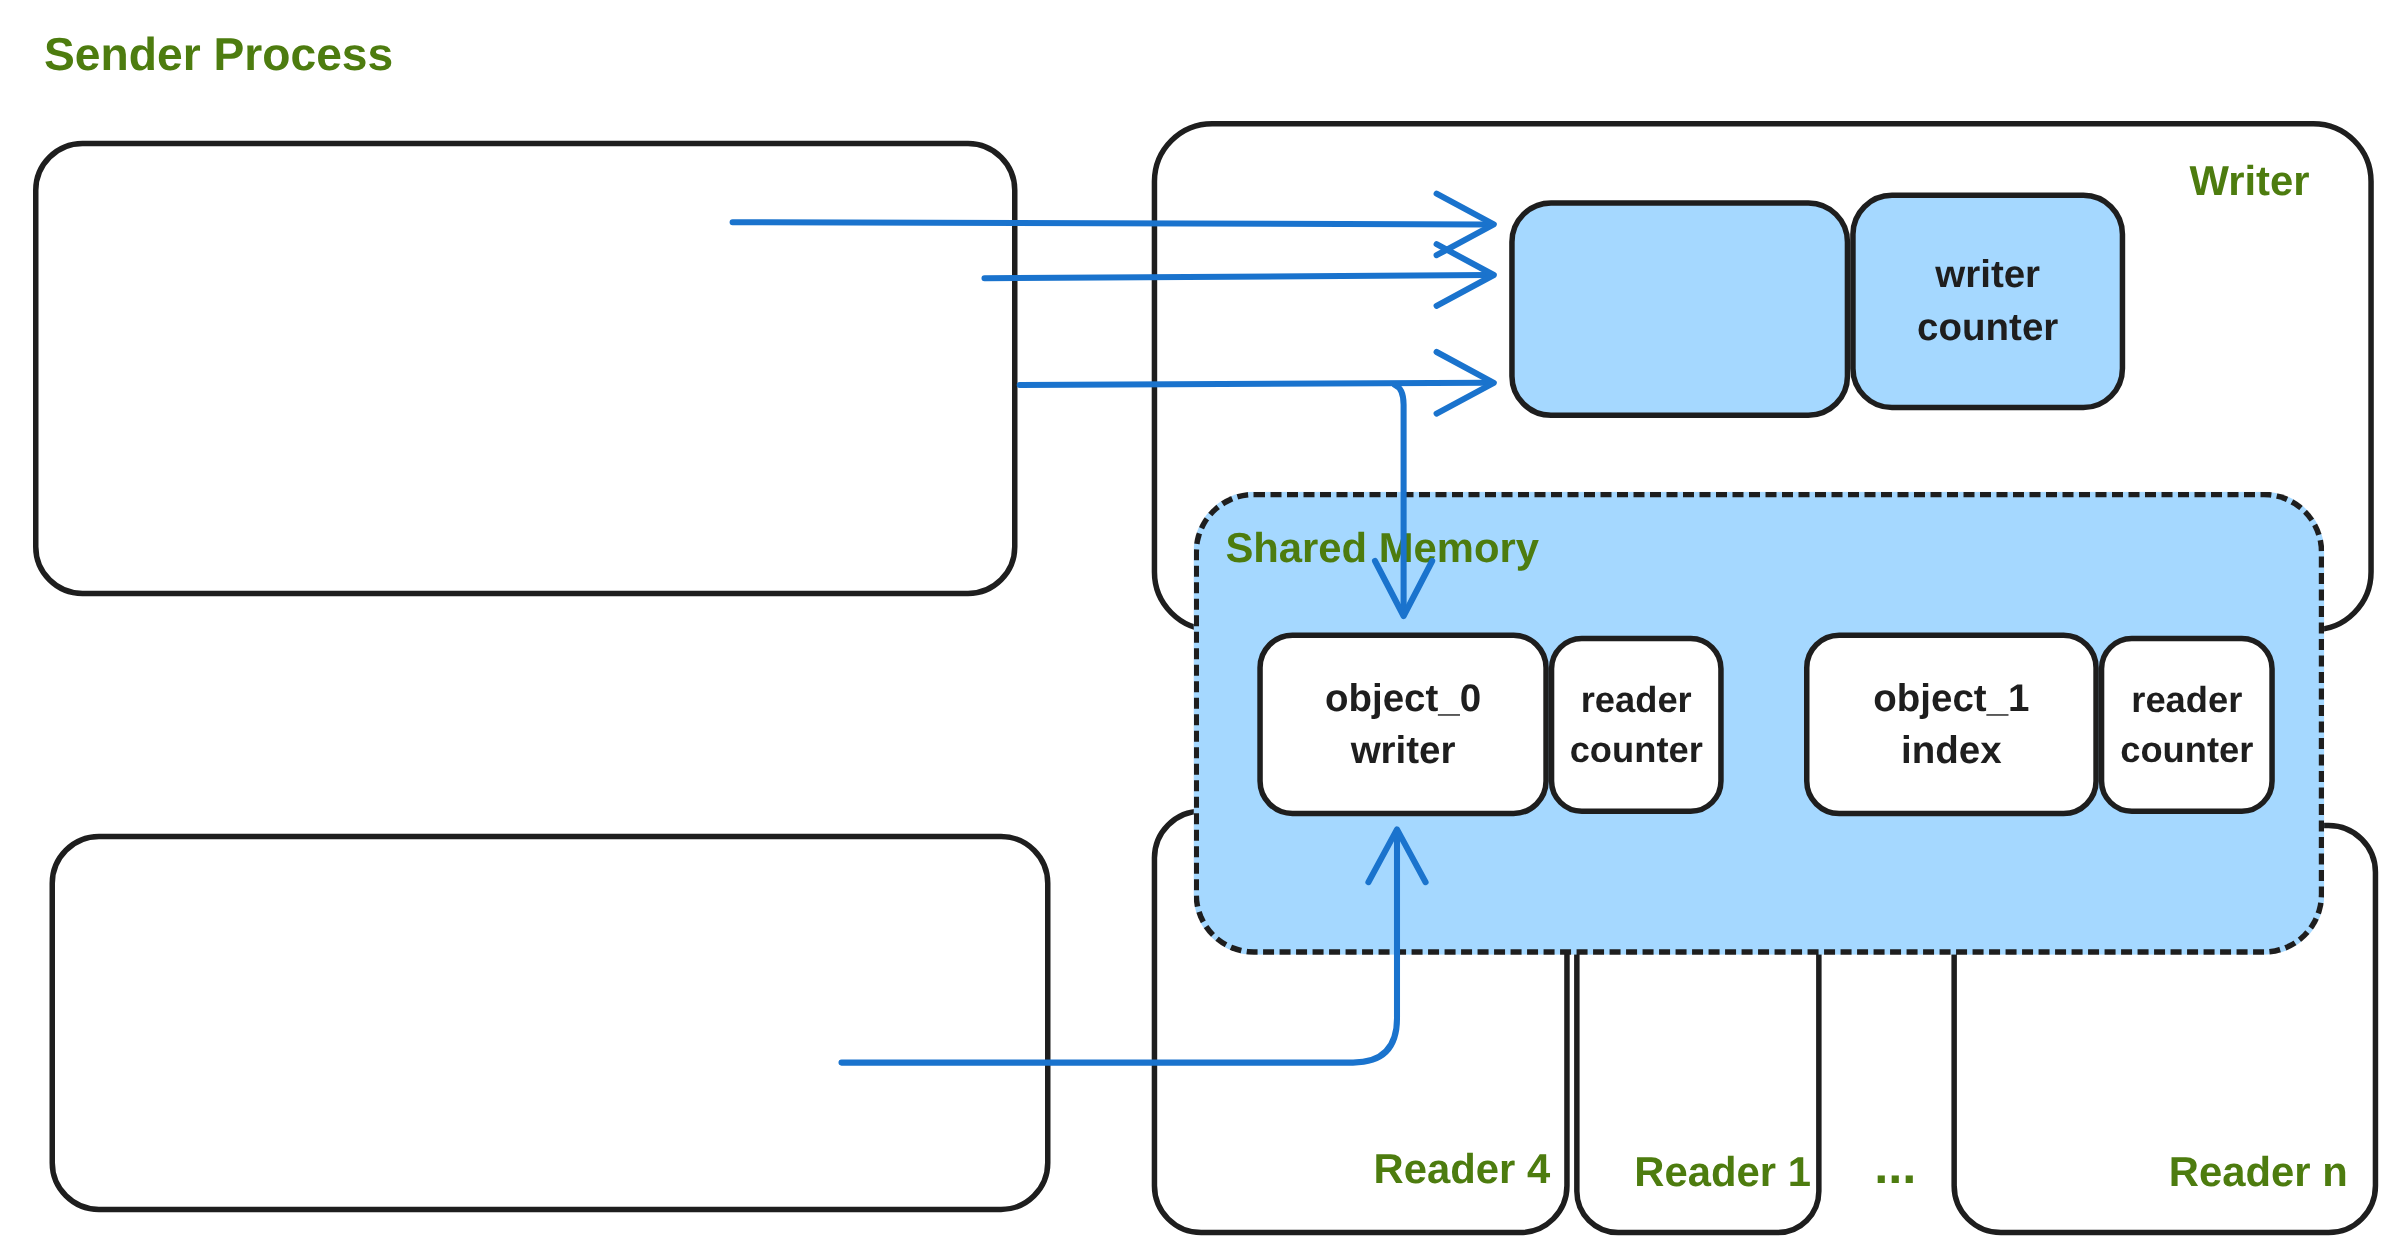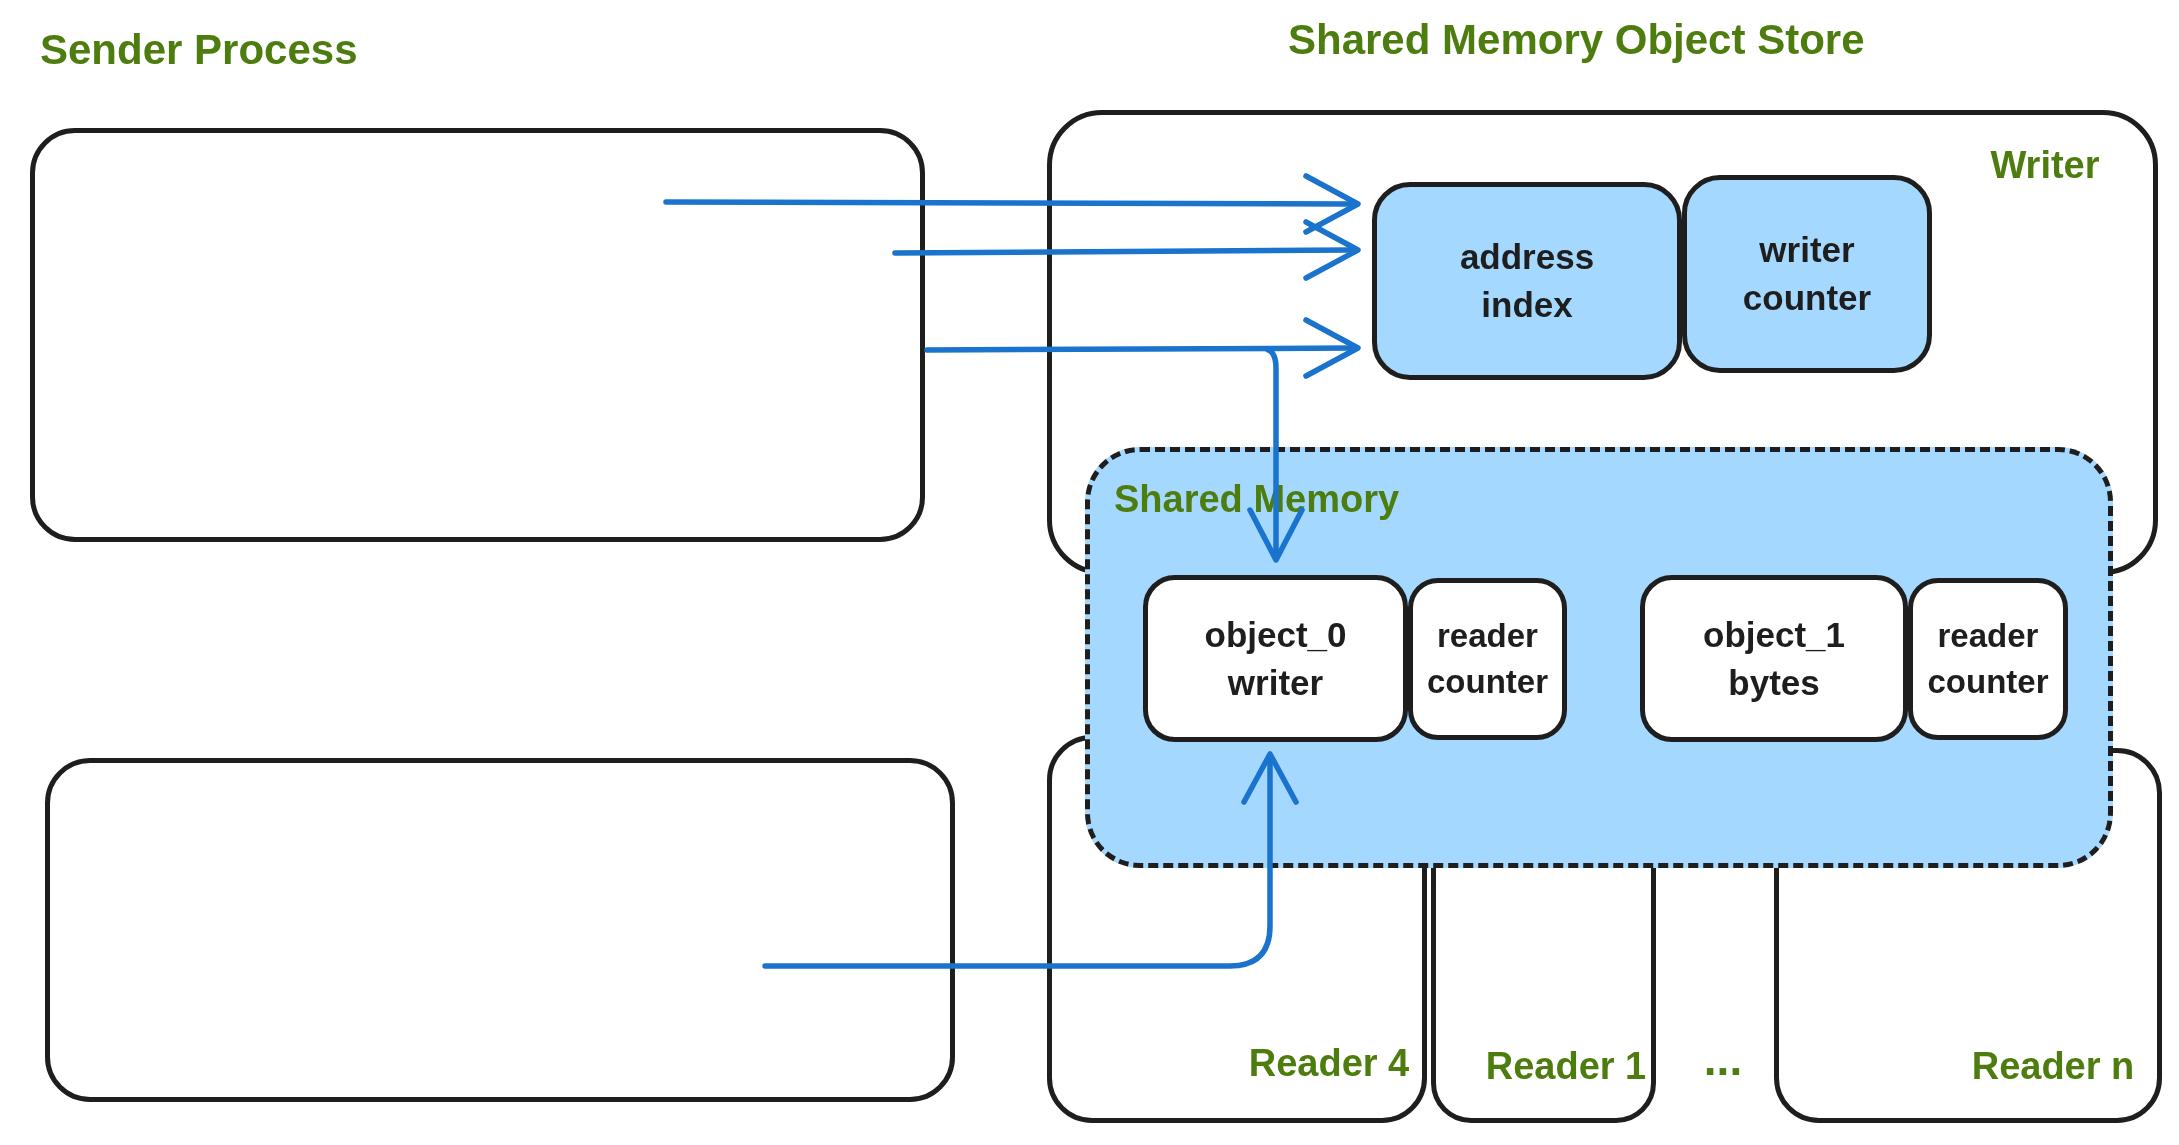--- a/index.html
+++ b/index.html
@@ -33,51 +33,48 @@
   <div class="code" style="left:58px;top:275px;">else:</div>
   <div class="code" style="left:58px;top:324px;">    address = writer.put(key, object)</div>
   <div class="code" style="left:58px;top:430px;">send(address)</div>
 
 
   <div class="box z1" style="left:45px;top:758px;width:910px;height:344px;border-radius:45px;"></div>
 
   <div class="code" style="left:88px;top:842px;">address = recv()</div>
   <div class="code" style="left:88px;top:942px;">object = reader_0.get(address)</div>
 
-  <div class="lbl title" style="left:1288px;top:16px;">Shared Memory Object Store</div>
 
   <div class="box z1" style="left:1047px;top:110px;width:1111px;height:465px;border-radius:55px;"></div>
   <div class="lbl sub center z5" style="left:1950px;top:144px;width:190px;">Writer</div>
 
   <div class="box z2" style="left:1047px;top:735px;width:380px;height:388px;border-radius:45px;"></div>
   <div class="box z2" style="left:1431px;top:740px;width:225px;height:383px;border-radius:40px;"></div>
   <div class="box z2" style="left:1774px;top:748px;width:388px;height:375px;border-radius:45px;"></div>
 
   <div class="box dashed z3" style="left:1085px;top:447px;width:1028px;height:421px;border-radius:55px;"></div>
   <div class="lbl sub z4" style="left:1114px;top:478px;">Shared Memory</div>
 
   <div class="box blue z4" style="left:1372px;top:182px;width:310px;height:198px;border-radius:38px;"></div>
-  <div class="innerlabel z5" style="left:1372px;top:182px;width:310px;height:198px;">address
-index</div>
 
   <div class="box blue z4" style="left:1682px;top:175px;width:250px;height:198px;border-radius:38px;"></div>
   <div class="innerlabel z5" style="left:1682px;top:175px;width:250px;height:198px;">writer
 counter</div>
 
   <div class="box z4" style="left:1143px;top:575px;width:265px;height:167px;border-radius:32px;"></div>
   <div class="innerlabel z5" style="left:1143px;top:575px;width:265px;height:167px;">object_0
 writer</div>
 
   <div class="box z4" style="left:1408px;top:578px;width:159px;height:162px;border-radius:30px;"></div>
   <div class="innerlabel z5" style="left:1408px;top:578px;width:159px;height:162px;font-size:33px;line-height:46px;">reader
 counter</div>
 
   <div class="box z4" style="left:1640px;top:575px;width:268px;height:167px;border-radius:32px;"></div>
   <div class="innerlabel z5" style="left:1640px;top:575px;width:268px;height:167px;">object_1
-bytes</div>
+index</div>
 
   <div class="box z4" style="left:1908px;top:578px;width:160px;height:162px;border-radius:30px;"></div>
   <div class="innerlabel z5" style="left:1908px;top:578px;width:160px;height:162px;font-size:33px;line-height:46px;">reader
 counter</div>
 
   <div class="lbl sub center z5" style="left:1229px;top:1042px;width:200px;">Reader 4</div>
   <div class="lbl sub center z5" style="left:1466px;top:1045px;width:200px;">Reader 1</div>
   <div class="lbl center z5" style="left:1688px;top:1032px;width:70px;font-size:46px;">...</div>
   <div class="lbl sub center z5" style="left:1953px;top:1045px;width:200px;">Reader n</div>
 

